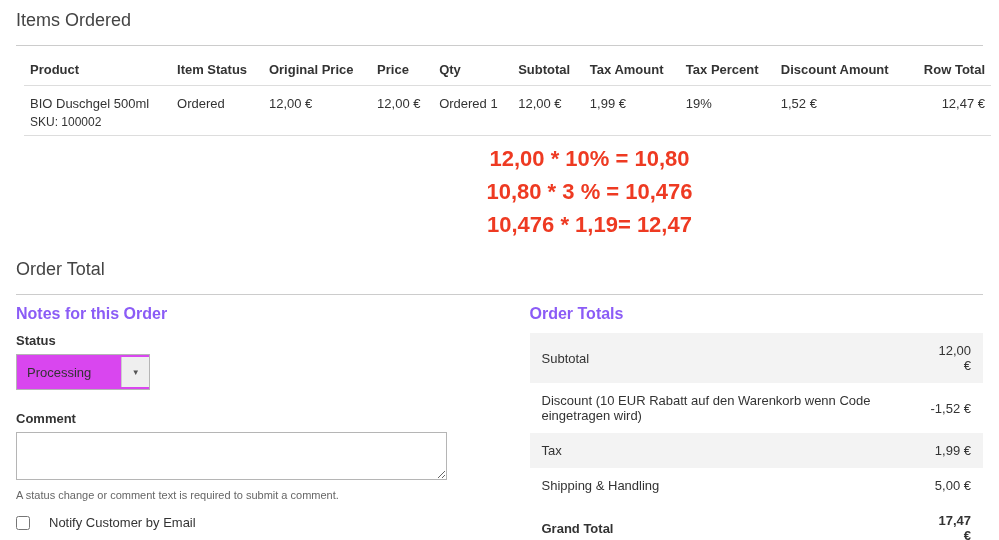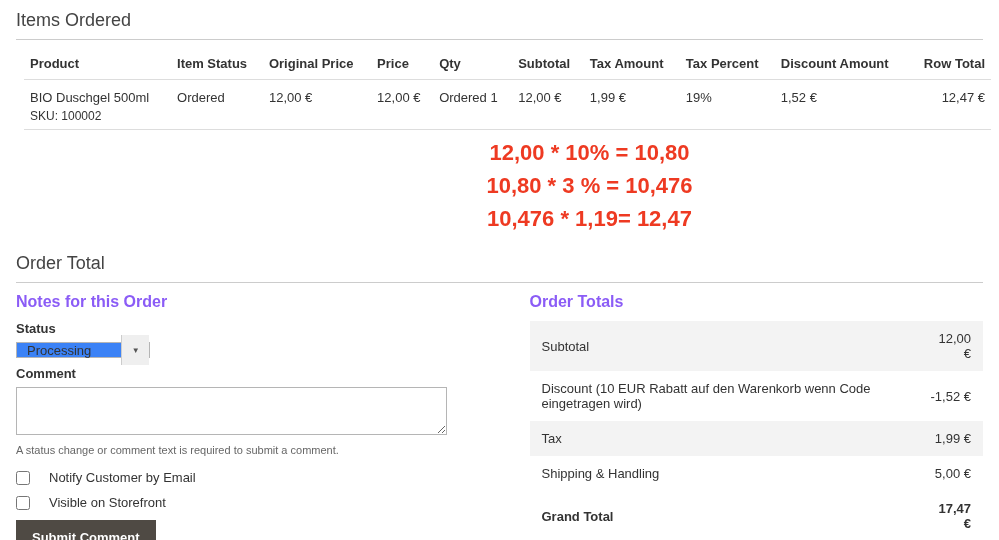--- a/index.html
+++ b/index.html
@@ -8,21 +8,21 @@
       font-size: 13px;
       color: #333;
       background: #fff;
       padding: 10px 16px;
       width: 999px;
     }
     h2.section-title {
       font-size: 18px;
       font-weight: 400;
       color: #444;
-      padding-bottom: 8px;
+      padding-bottom: 14px;
       border-bottom: 1px solid #ccc;
       margin-bottom: 10px;
     }
     h3.sub-title {
       font-size: 16px;
       font-weight: 600;
       color: #8b5cf6;
       margin-bottom: 10px;
     }
     table.items {
@@ -63,23 +63,23 @@
     label.block-label {
       display: block;
       font-weight: 600;
       font-size: 13px;
       margin-bottom: 6px;
     }
     .select-wrap {
       display: inline-flex;
       align-items: center;
       border: 1px solid #b5b5b5;
-      background: #3b82f6;
-      height: 16px;
-      margin-bottom: 8px;
+      background: #d946ef;
+      height: 36px;
+      margin-bottom: 21px;
     }
     .select-wrap .select-text {
       padding: 0 30px 0 10px;
       font-size: 13px;
     }
     .select-wrap .select-arrow {
       width: 28px;
       height: 30px;
       border-left: 1px solid #ccc;
       background: #efefef;

